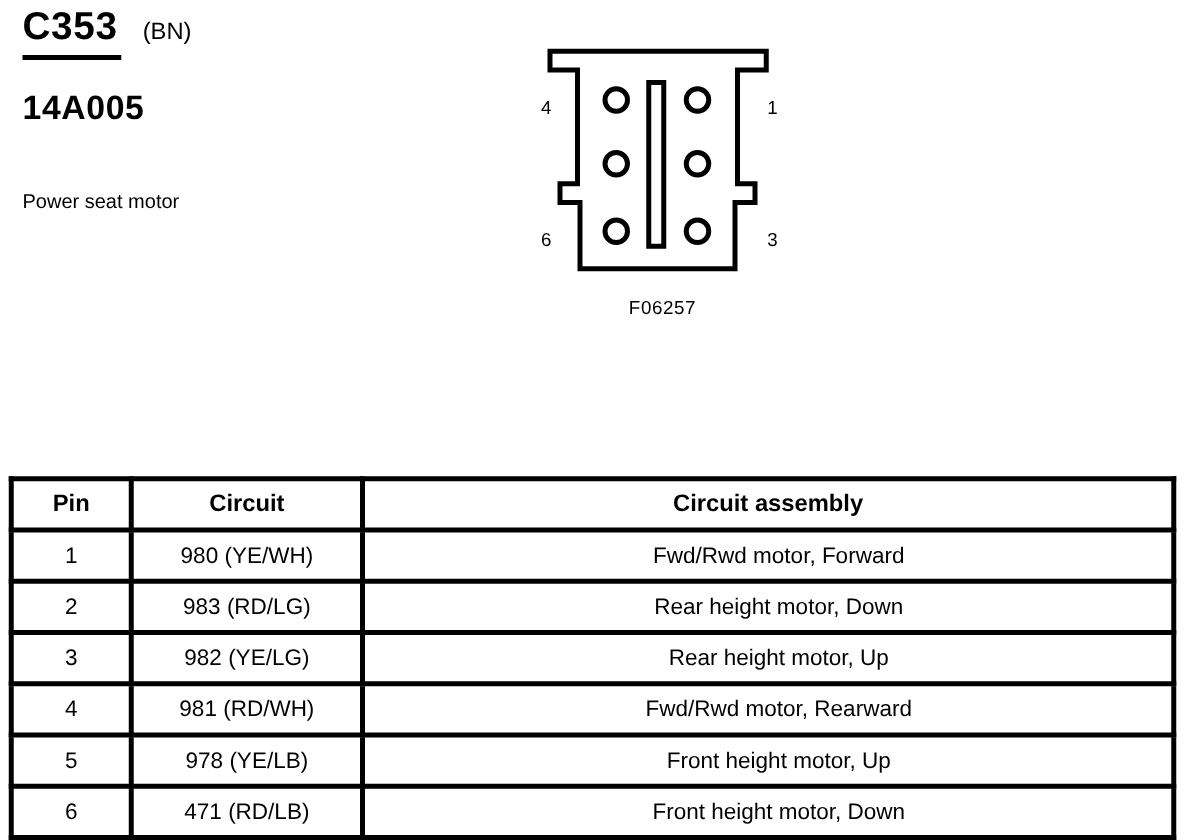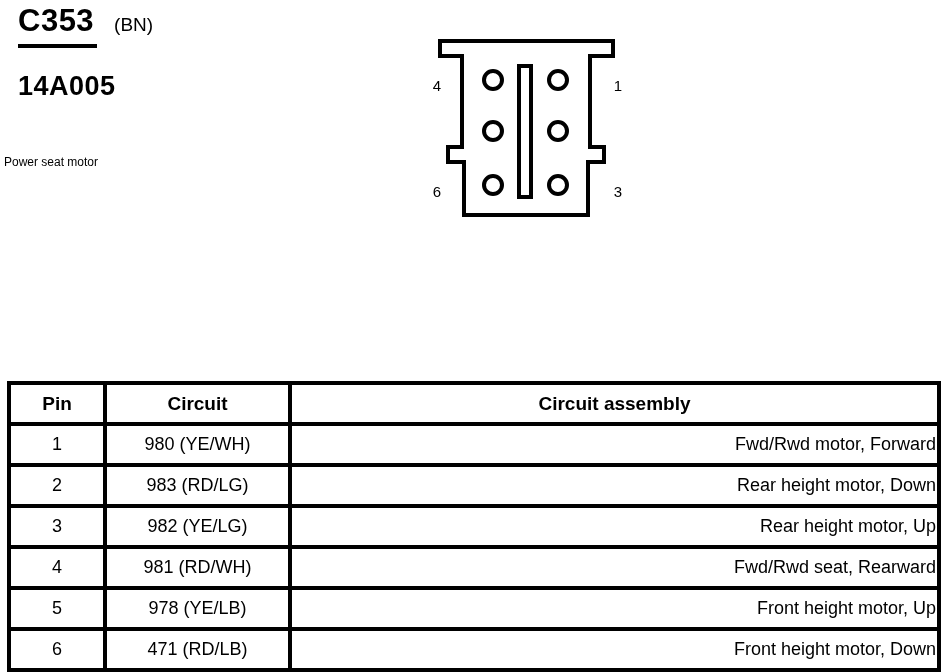--- a/index.html
+++ b/index.html
@@ -41,23 +41,23 @@
     position: absolute;
     left: 18px;
     top: 71px;
     font-size: 27px;
     font-weight: bold;
     letter-spacing: 0.5px;
     text-align: center;
   }
   .description {
     position: absolute;
-    left: 4px;
+    left: 18px;
     top: 149px;
-    font-size: 12px;
+    font-size: 16px;
     line-height: 26px;
   }
 
   
   .connector-svg {
     position: absolute;
     left: 425px;
     top: 30px;
   }
   .connector-svg text {
@@ -95,21 +95,21 @@
     height: 35px;
     font-size: 19px;
     font-weight: bold;
     text-align: center;
   }
   .pinout-table td {
     height: 35px;
     font-size: 18px;
   }
   .pinout-table td.ctr { text-align: center; }
-  .pinout-table td.fn  { text-align: right; padding-left: 18px; }
+  .pinout-table td.fn  { text-align: center; padding-left: 18px; }
   .col-pin     { width: 96px; }
   .col-circuit { width: 185px; }
 </style>
 </head>
 <body>
 
 <div class="page">
 
   <div class="title-row">
     <span class="connector-id">C353</span>
@@ -127,20 +127,21 @@
     <circle cx="133" cy="50" r="9" fill="#ffffff" stroke="#000000" stroke-width="4"></circle>
     <circle cx="68" cy="101" r="9" fill="#ffffff" stroke="#000000" stroke-width="4"></circle>
     <circle cx="133" cy="101" r="9" fill="#ffffff" stroke="#000000" stroke-width="4"></circle>
     <circle cx="68" cy="155" r="9" fill="#ffffff" stroke="#000000" stroke-width="4"></circle>
     <circle cx="133" cy="155" r="9" fill="#ffffff" stroke="#000000" stroke-width="4"></circle>
     <text x="12" y="61" text-anchor="middle">4</text>
     <text x="193" y="61" text-anchor="middle">1</text>
     <text x="12" y="167" text-anchor="middle">6</text>
     <text x="193" y="167" text-anchor="middle">3</text>
   </svg>
+  <div class="figure-caption">F06257</div>
 
   <table class="pinout-table">
     <colgroup>
       <col class="col-pin">
         <col class="col-circuit">
         <col class="col-function">
     </colgroup>
     <thead>
       <tr>
         <th>Pin</th>
@@ -160,21 +161,21 @@
           <td class="fn">Rear height motor, Down</td>
         </tr>
         <tr>
           <td class="ctr">3</td>
           <td class="ctr">982 (YE/LG)</td>
           <td class="fn">Rear height motor, Up</td>
         </tr>
         <tr>
           <td class="ctr">4</td>
           <td class="ctr">981 (RD/WH)</td>
-          <td class="fn">Fwd/Rwd seat, Rearward</td>
+          <td class="fn">Fwd/Rwd motor, Rearward</td>
         </tr>
         <tr>
           <td class="ctr">5</td>
           <td class="ctr">978 (YE/LB)</td>
           <td class="fn">Front height motor, Up</td>
         </tr>
         <tr>
           <td class="ctr">6</td>
           <td class="ctr">471 (RD/LB)</td>
           <td class="fn">Front height motor, Down</td>

